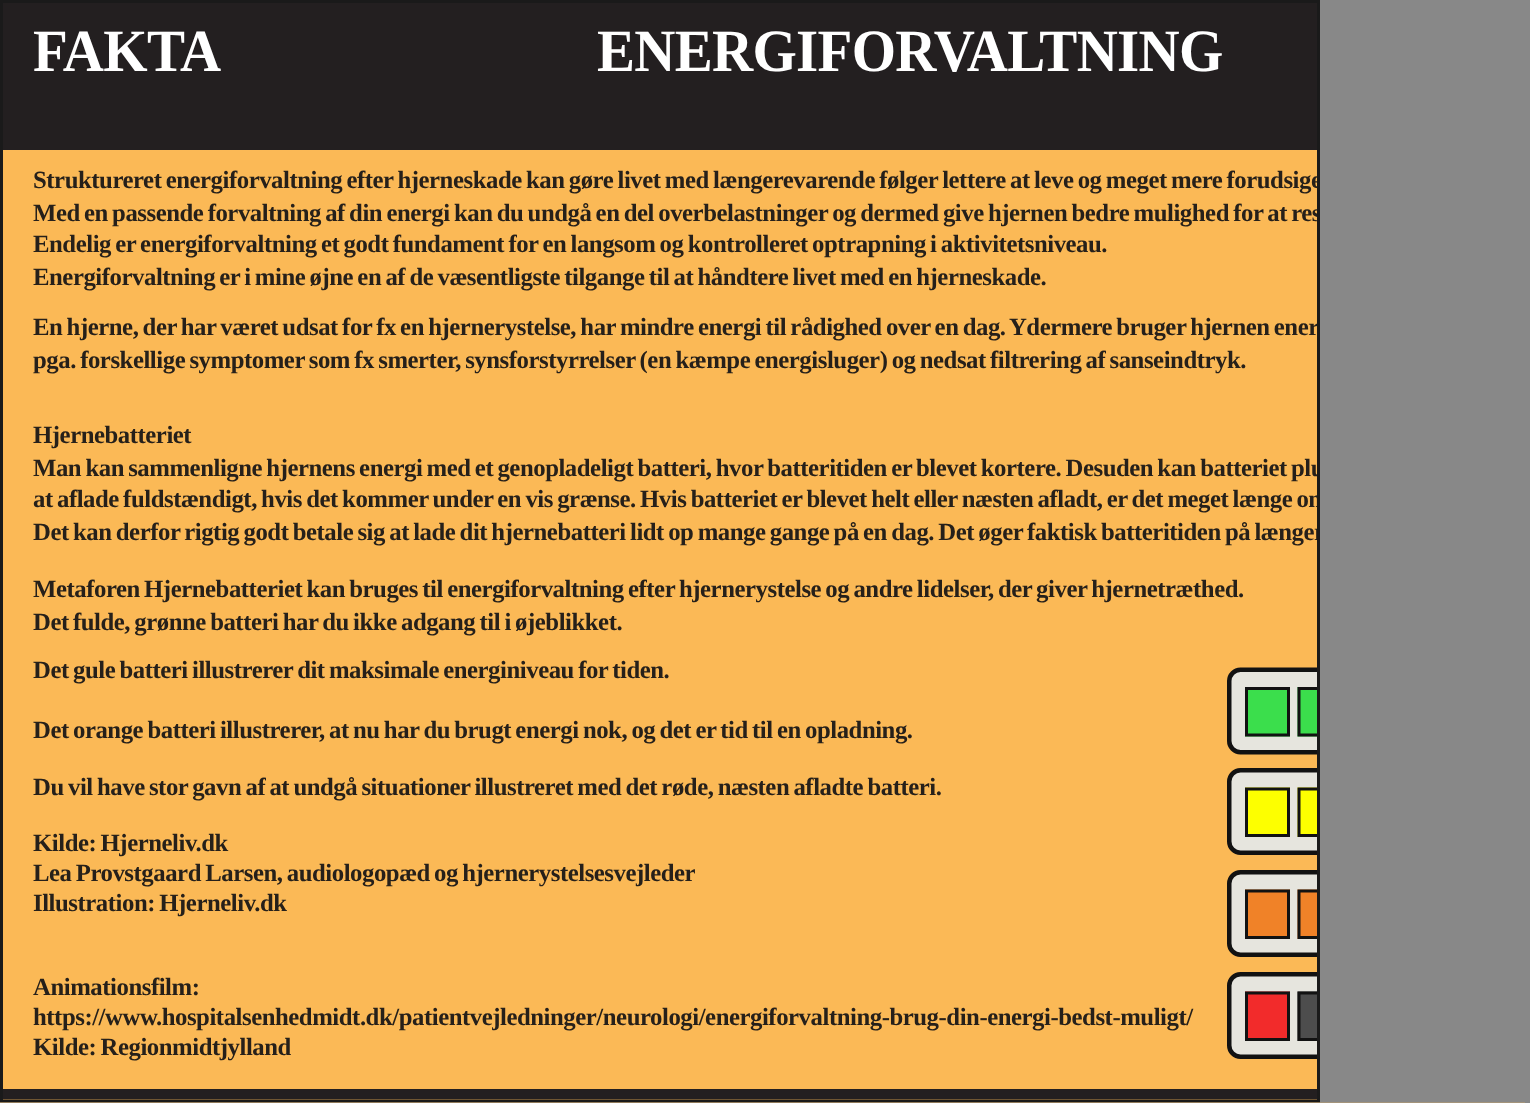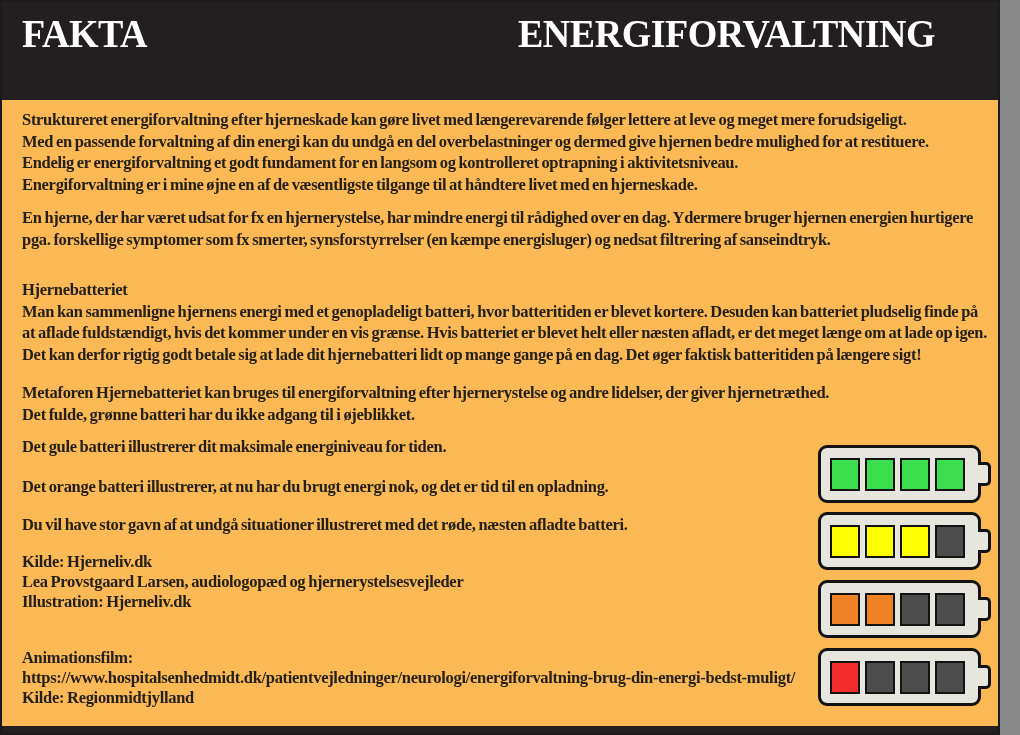--- a/index.html
+++ b/index.html
@@ -1,18 +1,18 @@
 <!DOCTYPE html>
 <html><head>
 <meta charset="utf-8">
 <style>
   html,body{margin:0;padding:0;background:#888;}
   .page{
     position:relative;
-    width:1000px;height:735px;
+    width:880px;height:735px;
     background:#FBB956;
     border:2px solid #1a1a1a;
     box-sizing:border-box;
     overflow:hidden;
     font-family:"Liberation Serif", serif;
   }
   .header{
     position:absolute;left:0;top:0;right:0;
     height:98px;
     background:#231F20;

